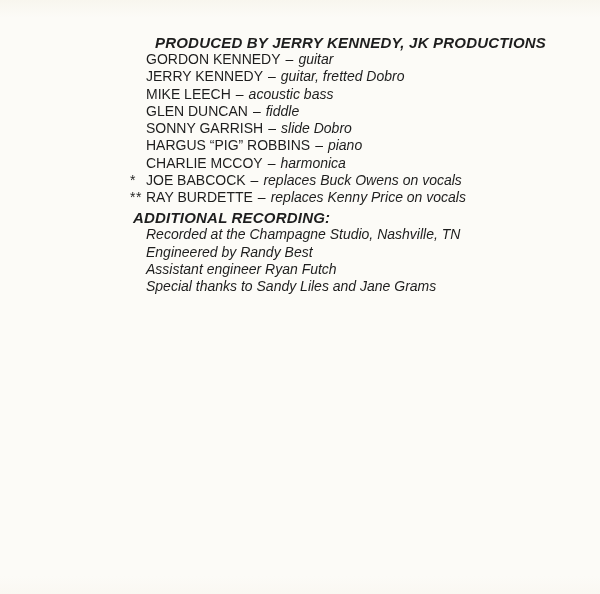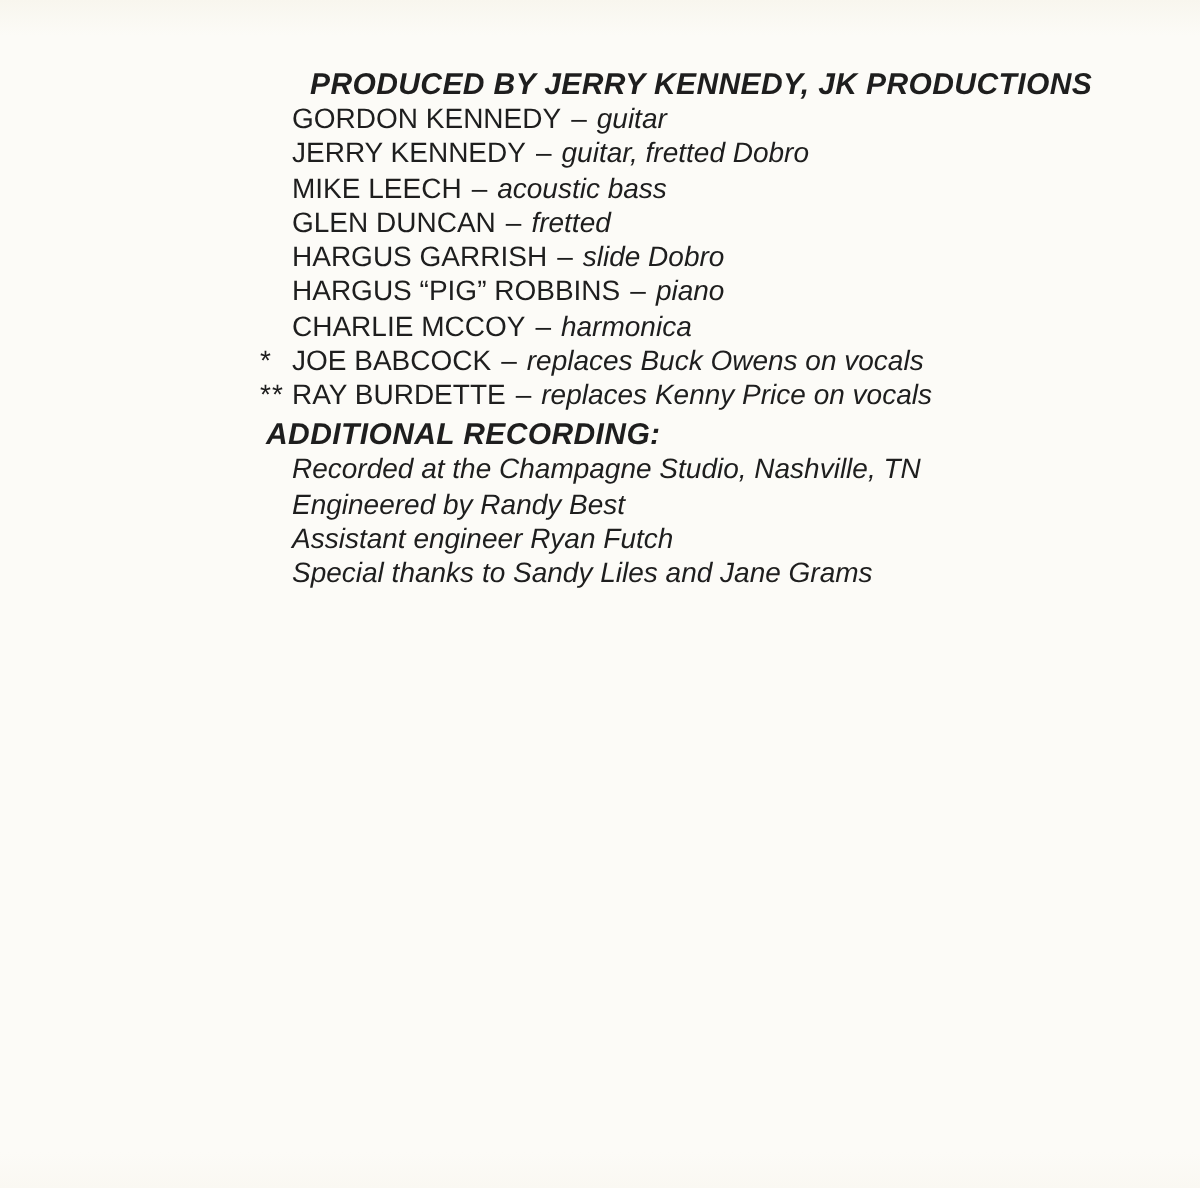--- a/index.html
+++ b/index.html
@@ -82,25 +82,25 @@
         <div class="row">
     <span class="prefix"></span>
     <span class="name">JERRY KENNEDY</span><span class="sep">–</span><span class="detail">guitar, fretted Dobro</span>
   </div>
         <div class="row">
     <span class="prefix"></span>
     <span class="name">MIKE LEECH</span><span class="sep">–</span><span class="detail">acoustic bass</span>
   </div>
         <div class="row">
     <span class="prefix"></span>
-    <span class="name">GLEN DUNCAN</span><span class="sep">–</span><span class="detail">fretted</span>
+    <span class="name">GLEN DUNCAN</span><span class="sep">–</span><span class="detail">fiddle</span>
   </div>
         <div class="row">
     <span class="prefix"></span>
-    <span class="name">HARGUS GARRISH</span><span class="sep">–</span><span class="detail">slide Dobro</span>
+    <span class="name">SONNY GARRISH</span><span class="sep">–</span><span class="detail">slide Dobro</span>
   </div>
         <div class="row">
     <span class="prefix"></span>
     <span class="name">HARGUS “PIG” ROBBINS</span><span class="sep">–</span><span class="detail">piano</span>
   </div>
         <div class="row">
     <span class="prefix"></span>
     <span class="name">CHARLIE MCCOY</span><span class="sep">–</span><span class="detail">harmonica</span>
   </div>
         <div class="row">

